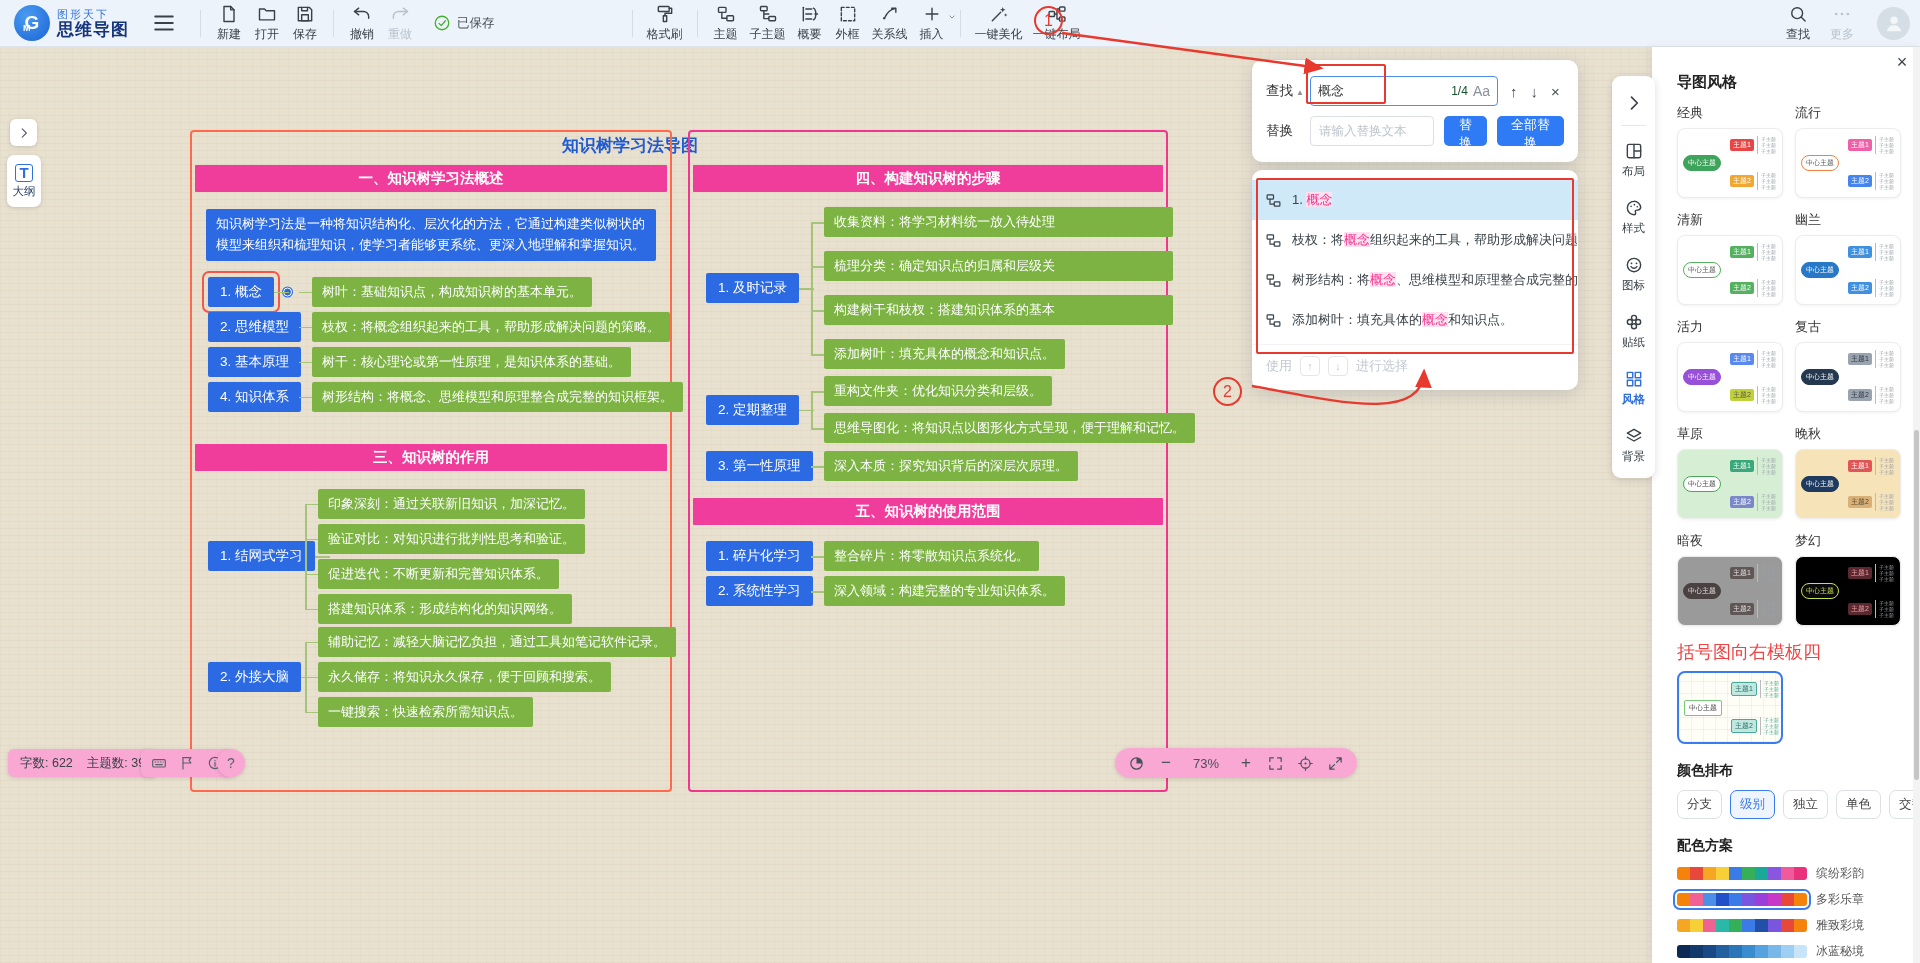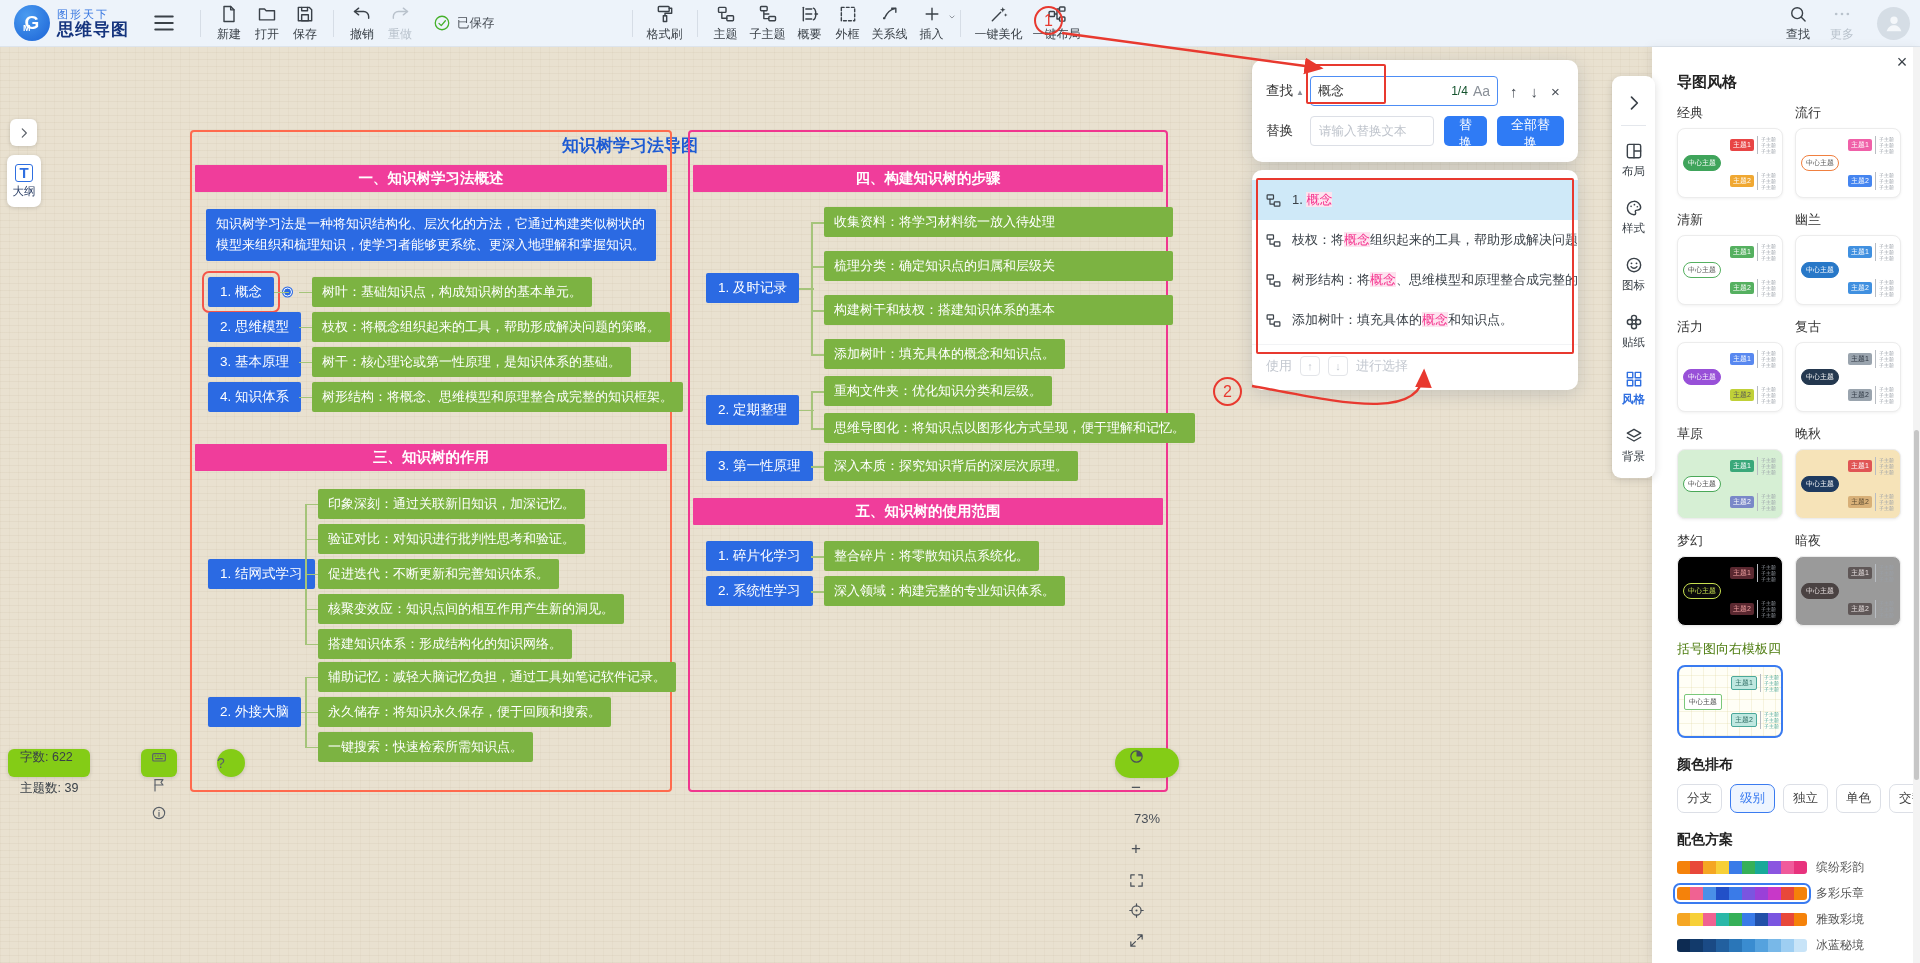--- a/index.html
+++ b/index.html
@@ -132,21 +132,21 @@
   #sp-schemes { display:flex; flex-direction:column; gap:9px; }
   .scheme-row { display:flex; align-items:center; gap:9px; cursor:pointer; }
   .swrow { display:flex; border-radius:3px; overflow:hidden; }
   .swrow.selected { outline:2px solid #3a7bf0; outline-offset:2px; }
   .sw { width:13px; height:13px; }
   .scheme-name { font-size:12px; color:#555; white-space:nowrap; }
   #sp-scroll { position:absolute; right:0; top:0; width:7px; height:916px; background:#f3f3f3; }
   #sp-scroll i { position:absolute; left:1px; width:5px; top:383px; height:350px; background:#c6c6c6; border-radius:3px; }
 
   
-  .pill { position:absolute; background:#84cc16; border-radius:6px; box-shadow:0 1px 4px rgba(0,0,0,.14); display:flex; align-items:flex-start; z-index:30;flex-direction:column; }
+  .pill { position:absolute; background:#f9a8d4; border-radius:6px; box-shadow:0 1px 4px rgba(0,0,0,.14); display:flex; align-items:center; z-index:30; }
   #stat-counts { left:8px; top:749px; height:28px; padding:0 12px; gap:14px; font-size:12.5px; color:#3a4148; }
   #stat-icons { left:141px; top:749px; height:28px; padding:0 10px; gap:12px; color:#5a6068; }
   #stat-icons .icn { width:16px; height:16px; cursor:pointer; }
   #help-circle { left:217px; top:749px; width:28px; height:28px; border-radius:50%; justify-content:center; font-size:14px; color:#5a6068; cursor:pointer; }
   #zoom-pill { left:1115px; top:748px; height:30px; padding:0 13px; gap:13px; color:#4a5058; border-radius:15px; }
   #zoom-pill .icn { width:17px; height:17px; cursor:pointer; }
   #zoom-pill .zbtn { font-size:17px; cursor:pointer; width:16px; text-align:center; }
   #zoom-level { font-size:13px; width:38px; text-align:center; cursor:pointer; }
 </style>
 </head>
@@ -396,21 +396,20 @@
       <div class="banner" style="margin-top: 32px;">三、知识树的作用</div>
       <div class="group" style="margin-top: 18px; row-gap: 5px;">
         <div class="branch">
           <div class="bcol" style="width: 110px;">
             <div class="bnode">1. 结网式学习</div>
           </div>
           <div class="kids" style="row-gap: 5px;">
             <div class="gnode">印象深刻：通过关联新旧知识，加深记忆。</div>
             <div class="gnode">验证对比：对知识进行批判性思考和验证。</div>
             <div class="gnode">促进迭代：不断更新和完善知识体系。</div>
-            <div class="gnode">核聚变效应：知识点间的相互作用产生新的洞见。</div>
             <div class="gnode">搭建知识体系：形成结构化的知识网络。</div>
           </div>
         </div>
       </div>
       <div class="group" style="margin-top: 3px; row-gap: 5px;">
         <div class="branch">
           <div class="bcol" style="width: 110px;">
             <div class="bnode">2. 外接大脑</div>
           </div>
           <div class="kids" style="row-gap: 5px;">
@@ -825,20 +824,42 @@
             <span class="t-topic" style="background: rgb(216, 176, 120); color: rgb(90, 74, 48);">主题2</span>
             <div class="t-leaves">
               <i>子主题</i>
               <i>子主题</i>
               <i>子主题</i>
             </div>
           </div>
         </div>
       </div>
       <div class="sp-cell">
+        <div class="lbl">暗夜</div>
+        <div class="thumb" style="background: rgb(154, 154, 154);">
+          <span class="t-center" style="background: rgb(74, 66, 66); border-color: rgb(74, 66, 66); color: rgb(232, 224, 224);">中心主题</span>
+          <div class="t-branch t-b1">
+            <span class="t-topic" style="background: rgb(95, 87, 87); color: rgb(232, 224, 224);">主题1</span>
+            <div class="t-leaves">
+              <i>子主题</i>
+              <i>子主题</i>
+              <i>子主题</i>
+            </div>
+          </div>
+          <div class="t-branch t-b2">
+            <span class="t-topic" style="background: rgb(95, 87, 87); color: rgb(232, 224, 224);">主题2</span>
+            <div class="t-leaves">
+              <i>子主题</i>
+              <i>子主题</i>
+              <i>子主题</i>
+            </div>
+          </div>
+        </div>
+      </div>
+      <div class="sp-cell">
         <div class="lbl">梦幻</div>
         <div class="thumb" style="background: rgb(0, 0, 0);">
           <span class="t-center" style="background: rgb(10, 10, 10); border-color: rgb(200, 224, 80); color: rgb(200, 224, 80);">中心主题</span>
           <div class="t-branch t-b1">
             <span class="t-topic" style="background: rgb(90, 40, 48); color: rgb(240, 160, 160);">主题1</span>
             <div class="t-leaves">
               <i>子主题</i>
               <i>子主题</i>
               <i>子主题</i>
             </div>
@@ -846,45 +867,23 @@
           <div class="t-branch t-b2">
             <span class="t-topic" style="background: rgb(90, 40, 48); color: rgb(240, 160, 160);">主题2</span>
             <div class="t-leaves">
               <i>子主题</i>
               <i>子主题</i>
               <i>子主题</i>
             </div>
           </div>
         </div>
       </div>
-      <div class="sp-cell">
-        <div class="lbl">暗夜</div>
-        <div class="thumb" style="background: rgb(154, 154, 154);">
-          <span class="t-center" style="background: rgb(74, 66, 66); border-color: rgb(74, 66, 66); color: rgb(232, 224, 224);">中心主题</span>
-          <div class="t-branch t-b1">
-            <span class="t-topic" style="background: rgb(95, 87, 87); color: rgb(232, 224, 224);">主题1</span>
-            <div class="t-leaves">
-              <i>子主题</i>
-              <i>子主题</i>
-              <i>子主题</i>
-            </div>
-          </div>
-          <div class="t-branch t-b2">
-            <span class="t-topic" style="background: rgb(95, 87, 87); color: rgb(232, 224, 224);">主题2</span>
-            <div class="t-leaves">
-              <i>子主题</i>
-              <i>子主题</i>
-              <i>子主题</i>
-            </div>
-          </div>
-        </div>
-      </div>
     </div>
   <div class="sp-cell" style="margin-top:14px;">
-    <div class="lbl" style="font-size:13px;color:#4d7c0f;">括号图向右模板四</div>
+    <div class="lbl" style="font-size:18px;color:#ef4444;">括号图向右模板四</div>
     <div id="sp-template-thumb">
         <span class="t-center" style="background: rgb(255, 255, 255); border-color: rgb(122, 200, 122); color: rgb(68, 68, 68); border-radius: 2px;">中心主题</span>
         <div class="t-branch t-b1">
           <span class="t-topic" style="background: rgb(191, 232, 224); color: rgb(42, 106, 96); border: 1px solid rgb(74, 168, 154);">主题1</span>
           <div class="t-leaves">
             <i style="color: rgb(74, 168, 154);">子主题</i>
             <i style="color: rgb(74, 168, 154);">子主题</i>
             <i style="color: rgb(74, 168, 154);">子主题</i>
           </div>
         </div>

